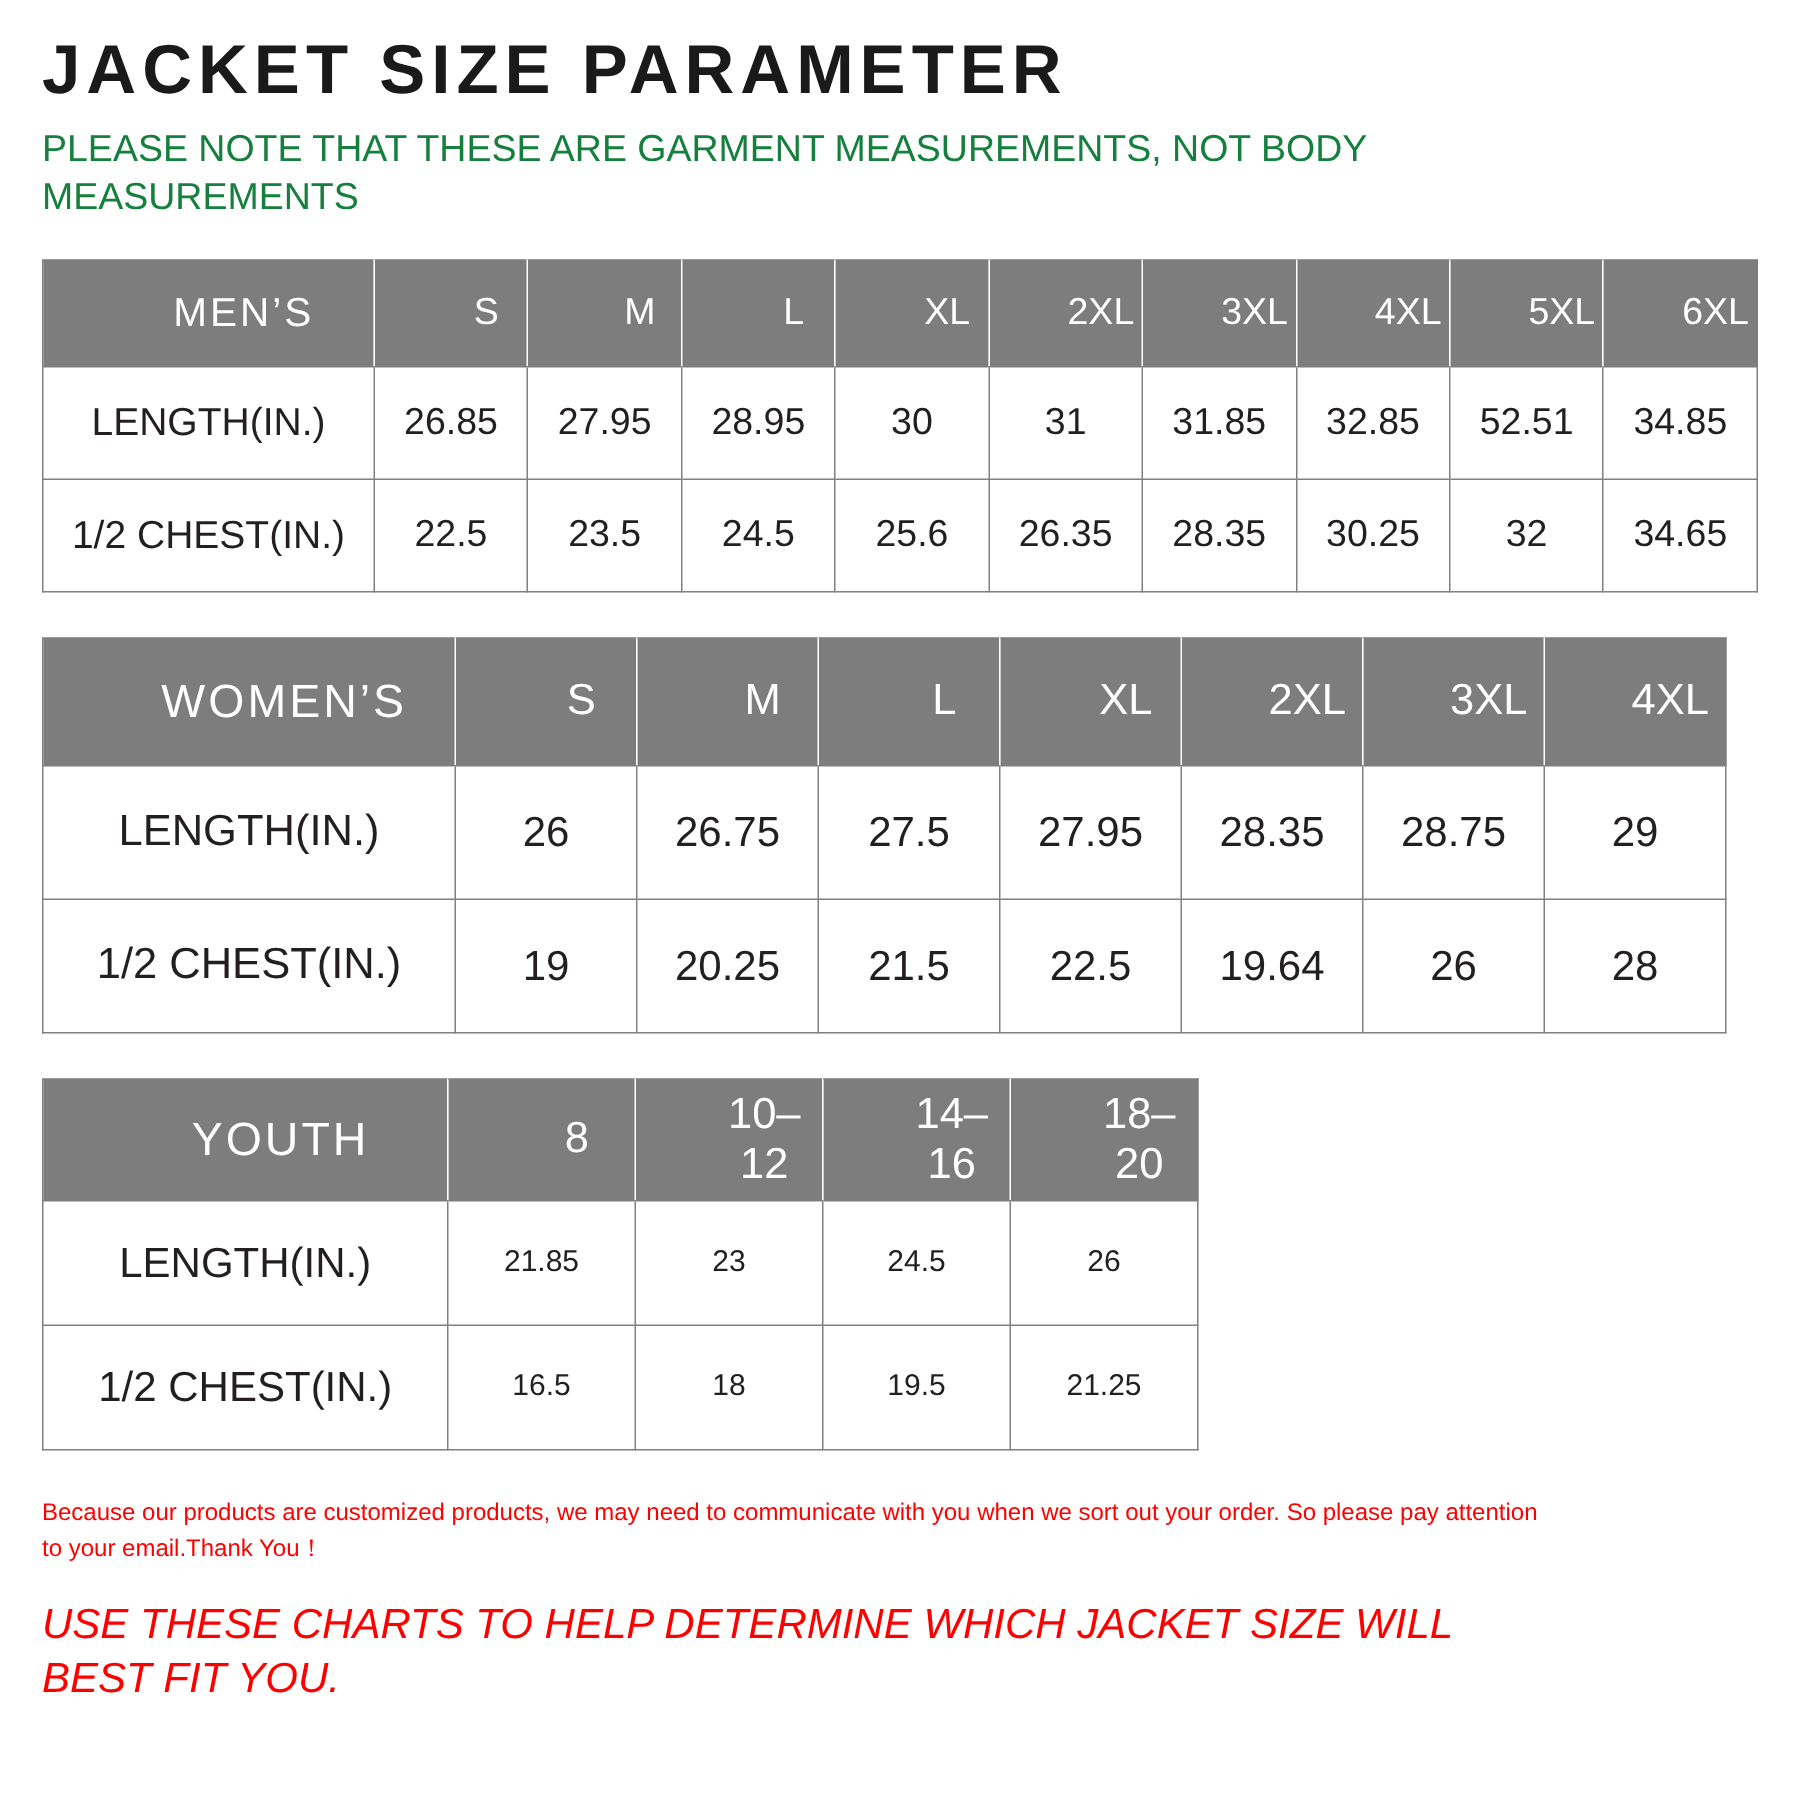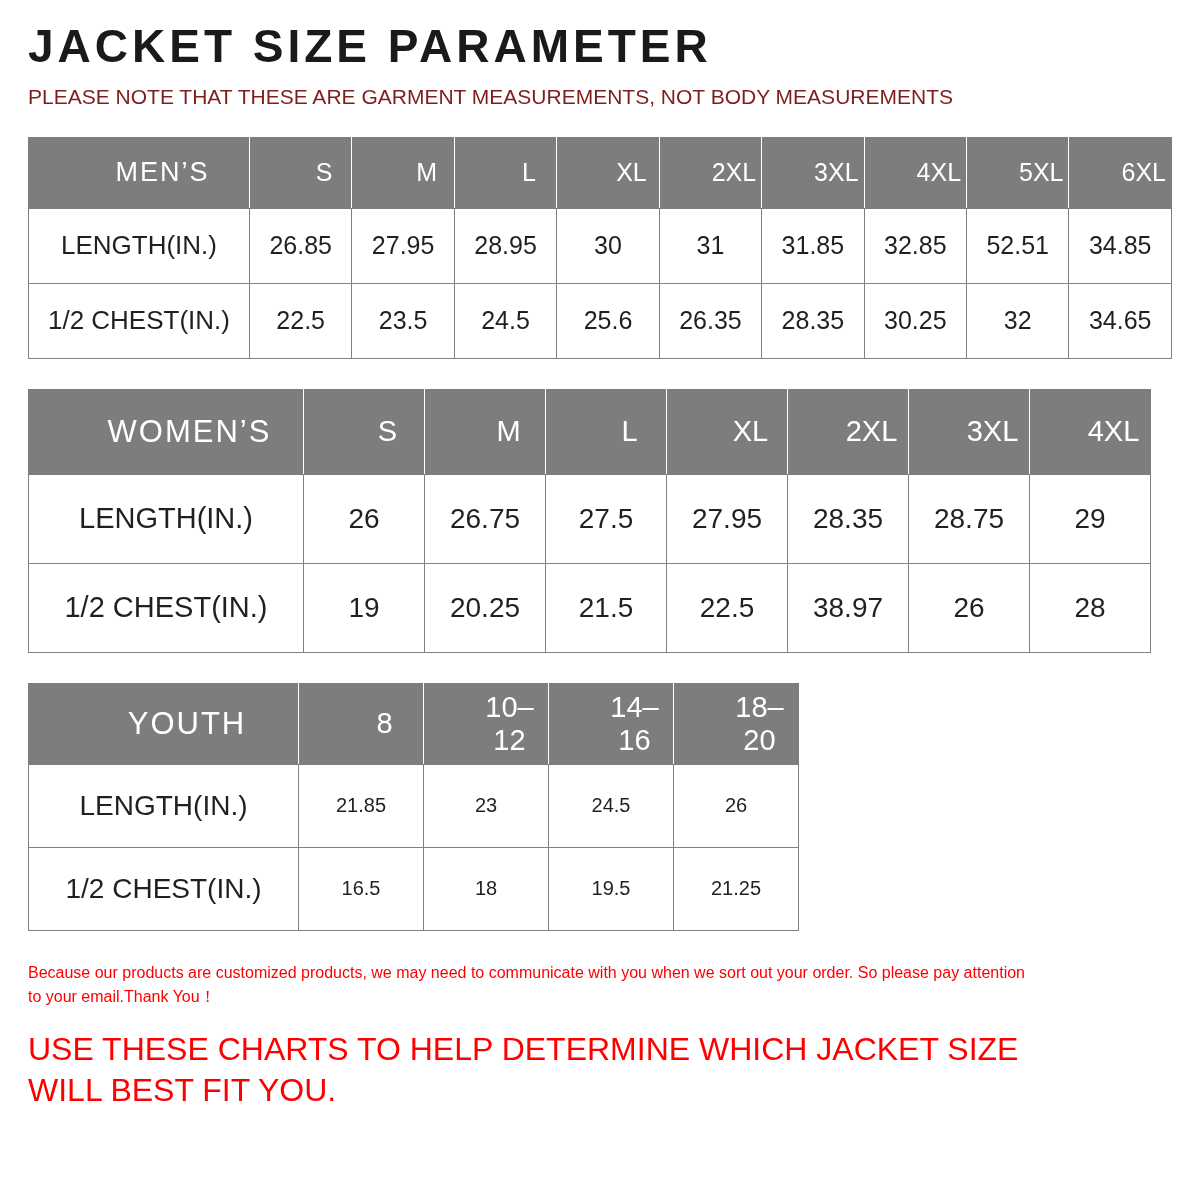--- a/index.html
+++ b/index.html
@@ -23,22 +23,22 @@
   }
   .title {
     font-size: 46px;
     font-weight: bold;
     letter-spacing: 4px;
     color: #1a1a1a;
     margin: 0 0 14px 0;
     line-height: 1.05;
   }
   .note-top {
-    color: #7f1d1d;
-    font-size: 21px;
+    color: #15803d;
+    font-size: 25px;
     line-height: 1.25;
     margin: 0 0 26px 0;
     max-width: 930px;
   }
   table.size {
     border-collapse: collapse;
     table-layout: fixed;
     margin-bottom: 30px;
   }
   table.size td, table.size th {
@@ -96,23 +96,24 @@
 
   .note-bottom1 {
     color: #ff0000;
     font-size: 16px;
     line-height: 1.5;
     margin: 6px 0 20px 0;
     max-width: 1120px;
   }
   .note-bottom2 {
     color: #ff0000;
-    font-size: 32px;
+    font-size: 28px;
     line-height: 1.3;
     margin: 0;
+    font-style: italic;
   }
 </style>
 </head>
 <body>
 
 <div class="page">
 
   <h1 class="title">JACKET SIZE PARAMETER</h1>
 
   <p class="note-top">PLEASE NOTE THAT THESE ARE GARMENT MEASUREMENTS, NOT BODY MEASUREMENTS</p>
@@ -201,21 +202,21 @@
         <td>28.35</td>
         <td>28.75</td>
         <td>29</td>
       </tr>
       <tr class="data">
         <td class="rowlabel">1/2 CHEST(IN.)</td>
         <td>19</td>
         <td>20.25</td>
         <td>21.5</td>
         <td>22.5</td>
-        <td>38.97</td>
+        <td>19.64</td>
         <td>26</td>
         <td>28</td>
       </tr>
     </tbody>
   </table>
 
   <table class="size" id="youth-table">
     <colgroup>
       <col class="lbl">
         <col class="c">

